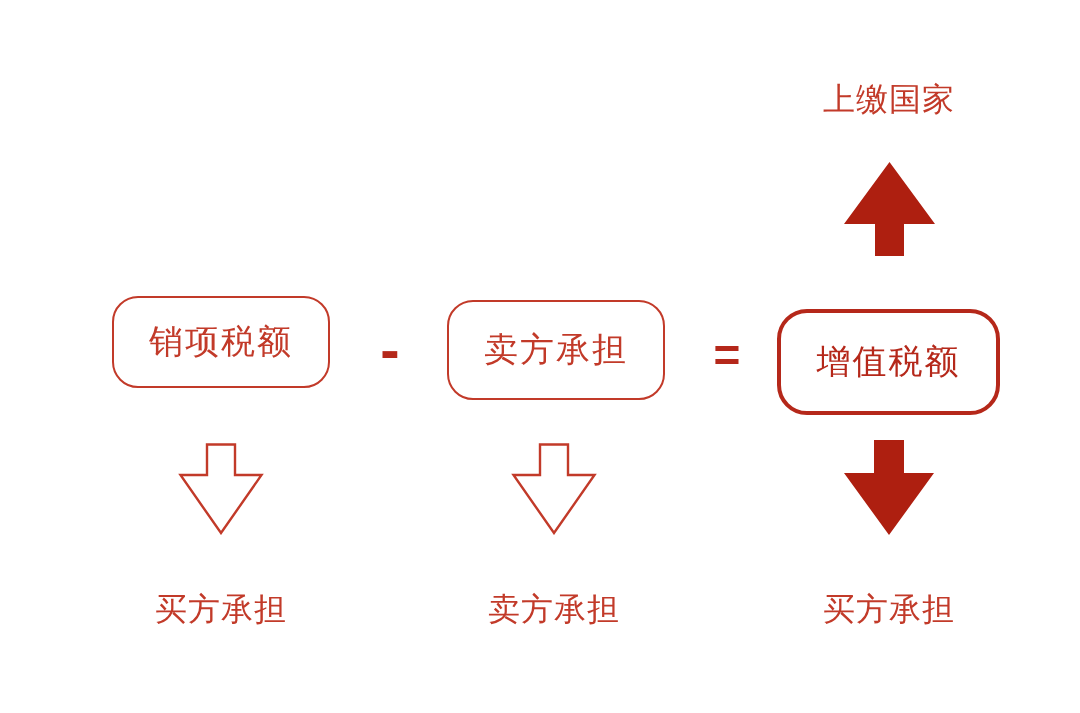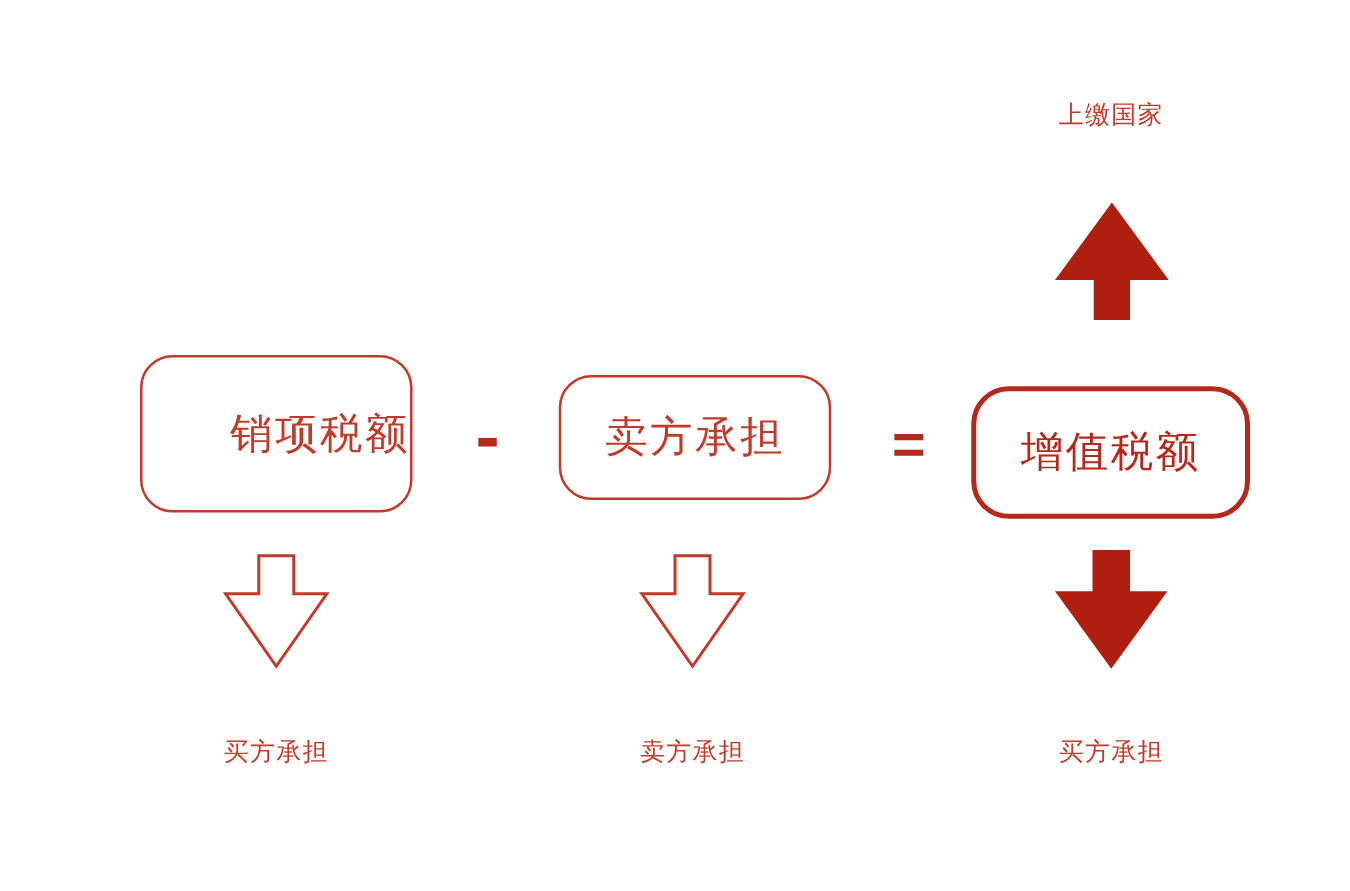--- a/index.html
+++ b/index.html
@@ -18,21 +18,21 @@
     position:absolute;
     display:flex;align-items:center;justify-content:center;
     border:2px solid var(--outline-red);
     border-radius:26px;
     background:var(--bg);
     color:var(--outline-red);
     font-size:34px;
     letter-spacing:2px;
     white-space:nowrap;
   }
-  .box-minuend{left:112px;top:284px;width:218px;height:126px;justify-content:flex-end;}
+  .box-minuend{left:112px;top:296px;width:218px;height:92px;}
   .box-subtrahend{left:447px;top:300px;width:218px;height:100px;}
   .box-result{
     left:777px;top:309px;width:223px;height:106px;
     border-width:4px;border-color:var(--emphasis-red);
     border-radius:30px;font-weight:400;color:var(--emphasis-red);
   }
 
   
   .operator{
     position:absolute;
@@ -43,21 +43,21 @@
     white-space:nowrap;
   }
   .op-minus{left:390px;top:350px;font-size:58px;}
   .op-equals{left:727px;top:355px;font-size:46px;}
 
   
   .caption{
     position:absolute;
     transform:translateX(-50%);
     color:var(--outline-red);
-    font-size:20px;
+    font-size:32px;
     letter-spacing:1px;
     white-space:nowrap;
   }
   .cap-top{left:889px;top:78px;}
   .cap-b1{left:221px;top:588px;}
   .cap-b2{left:554px;top:588px;}
   .cap-b3{left:889px;top:588px;}
 
   
   .arrow{position:absolute;display:block;}

